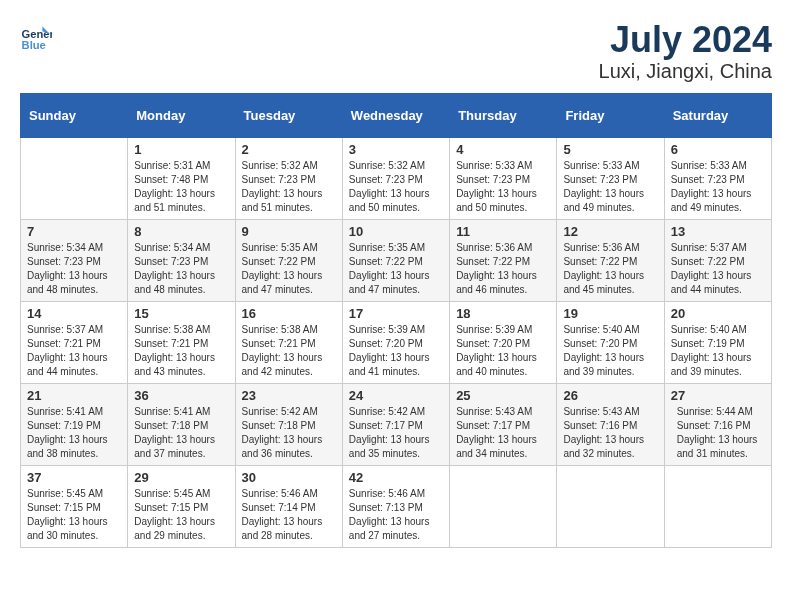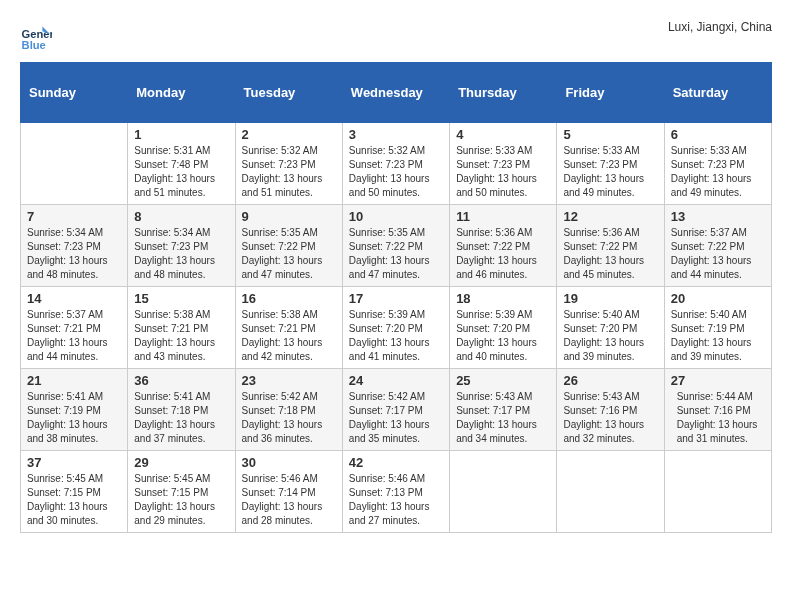--- a/index.html
+++ b/index.html
@@ -28,32 +28,32 @@
     .title-block {
       text-align: right;
     }
     .calendar-title {
       font-size: 36px;
       font-weight: bold;
       color: #1a3a5c;
       line-height: 1.1;
     }
     .calendar-subtitle {
-      font-size: 12px;
+      font-size: 20px;
       color: #333;
     }
     table {
       width: 100%;
       border-collapse: collapse;
       font-size: 11px;
     }
     thead th {
       background-color: #2a62b0;
       color: #fff;
-      padding: 22px 8px;
+      padding: 14px 8px;
       text-align: left;
       font-size: 13px;
       font-weight: bold;
       border: 1px solid #2a62b0;
     }
     tbody td {
       border: 1px solid #ccc;
       vertical-align: top;
       padding: 4px 6px;
       height: 80px;
@@ -86,20 +86,21 @@
 
 <div class="header">
   <div class="logo">
     <svg class="logo-icon" viewBox="0 0 40 40">
       <text x="2" y="22" font-size="14" font-weight="bold" fill="#1a3a5c">General</text>
       <text x="2" y="36" font-size="14" font-weight="bold" fill="#4a90d9">Blue</text>
       <polygon points="28,8 38,18 28,14" fill="#4a90d9"></polygon>
     </svg>
   </div>
   <div class="title-block">
+    <div class="calendar-title">July 2024</div>
     <div class="calendar-subtitle">Luxi, Jiangxi, China</div>
   </div>
 </div>
 
 <table>
   <thead>
     <tr>
     <th>Sunday</th>
         <th>Monday</th>
         <th>Tuesday</th>

